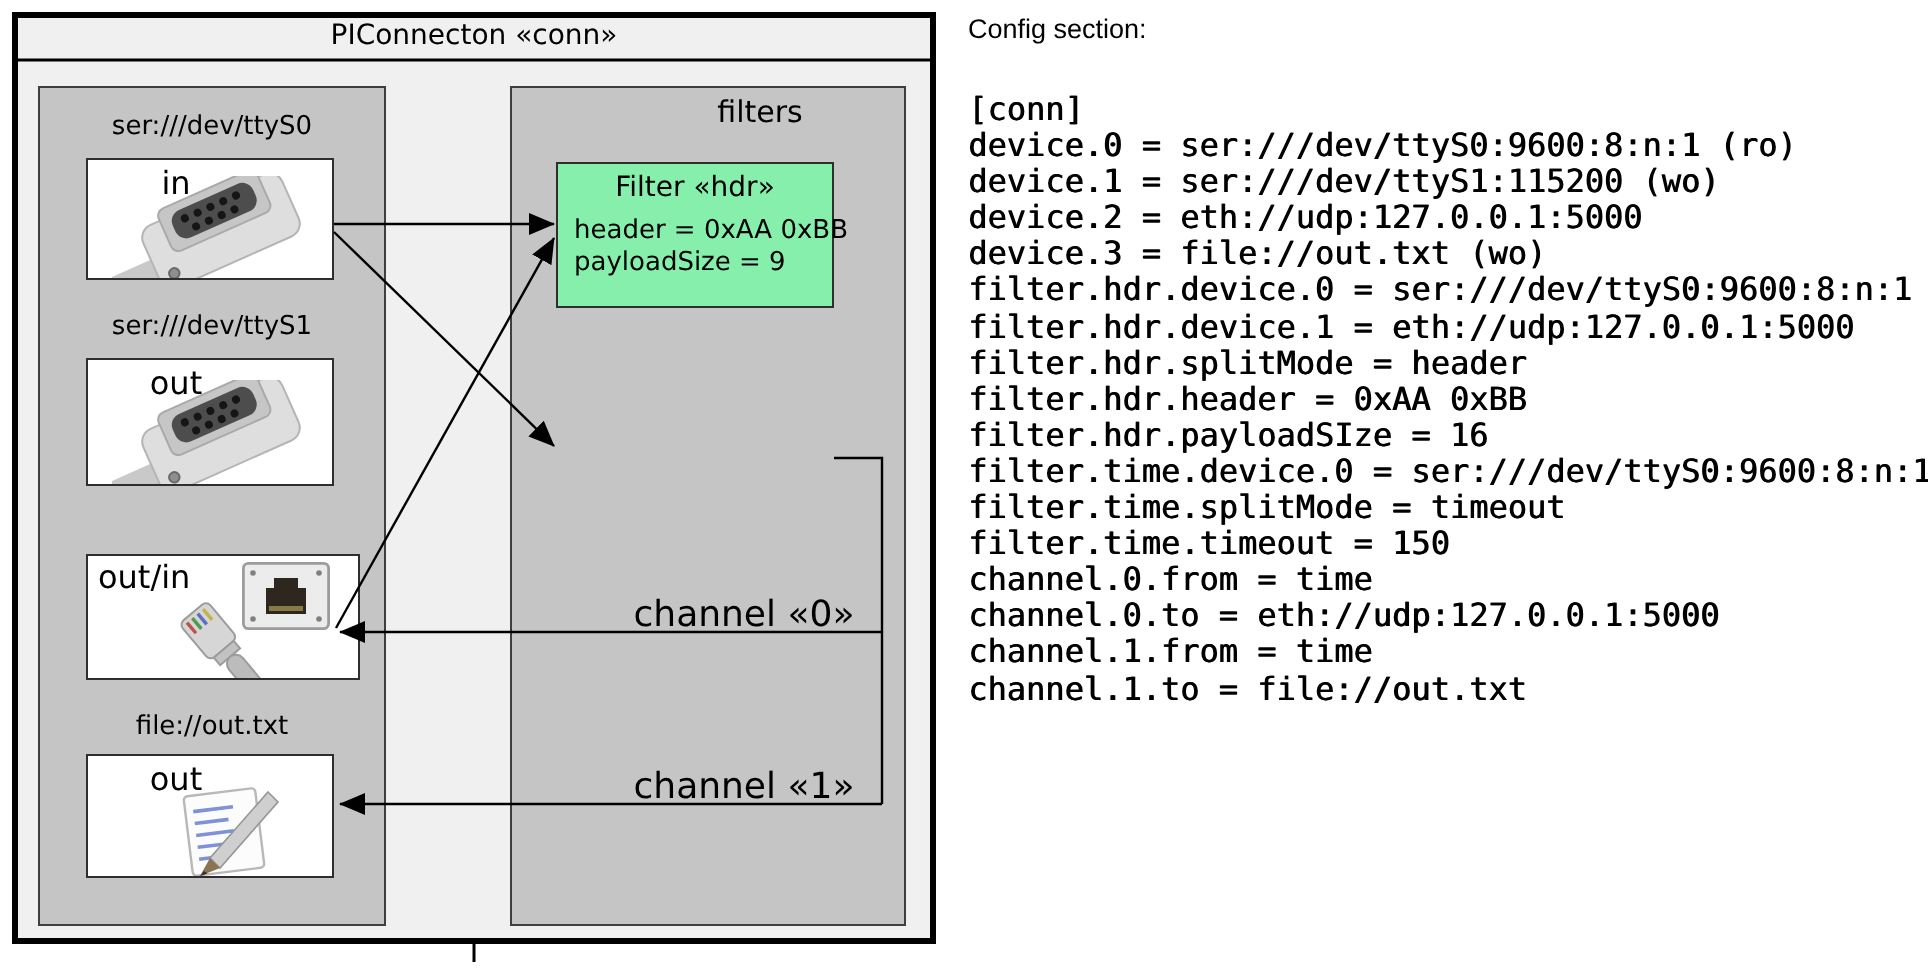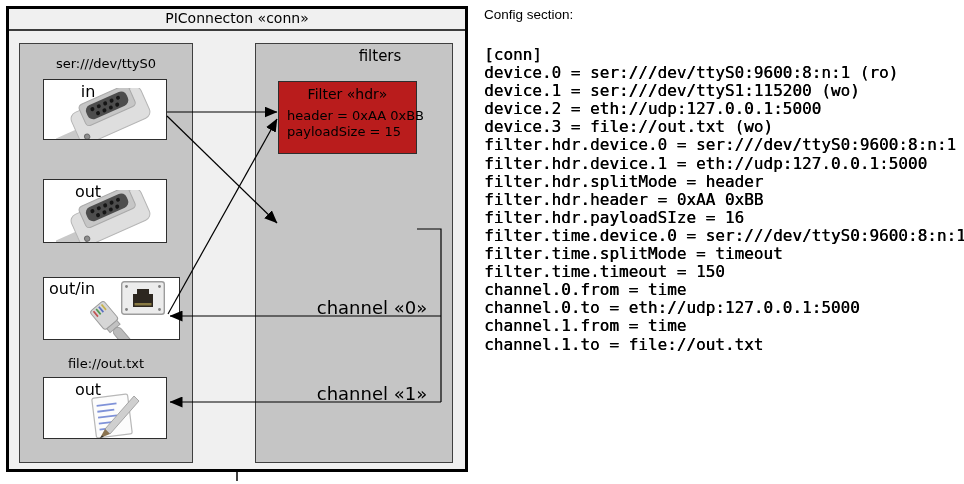--- a/index.html
+++ b/index.html
@@ -15,21 +15,21 @@
   .panel.devices{left:19px;top:43px;width:174px;height:420px;}
   .panel.filters{left:255px;top:43px;width:198px;height:420px;}
   .filters-label{position:absolute;left:255px;top:47px;width:198px;text-align:center;font-size:15px;margin-left:26px;}
 
   .dev-label{position:absolute;left:19px;width:174px;text-align:center;font-size:13px;}
   .white-box{position:absolute;box-sizing:border-box;background:#fff;border:1.5px solid #2e2e2e;overflow:hidden;}
   .mode{position:absolute;left:0;top:2px;width:100%;box-sizing:border-box;padding-right:34px;
         text-align:center;font-size:16px;}
   .mode.tl{padding:0;left:5px;top:1px;width:auto;text-align:left;}
 
-  .filter-box{position:absolute;box-sizing:border-box;background:#b91c1c;border:1.5px solid #2e2e2e;}
+  .filter-box{position:absolute;box-sizing:border-box;background:#86efac;border:1.5px solid #2e2e2e;}
   .filter-title{position:absolute;left:0;top:4px;width:100%;text-align:center;font-size:14px;}
   .filter-param{position:absolute;left:8px;font-size:13px;white-space:nowrap;}
 
   .chan-label{position:absolute;left:302px;width:140px;text-align:center;font-size:18px;}
 
   .icon-svg{position:absolute;}
 
   svg.wires{position:absolute;left:0;top:0;width:964px;height:484px;pointer-events:none;z-index:5;}
 
   
@@ -67,20 +67,21 @@
         <circle cx="68" cy="14" r="2" fill="#151515"></circle>
         <circle cx="43.5" cy="20" r="2" fill="#151515"></circle>
           <circle cx="50.5" cy="20" r="2" fill="#151515"></circle>
         <circle cx="57.5" cy="20" r="2" fill="#151515"></circle>
           <circle cx="64.5" cy="20" r="2" fill="#151515"></circle>
         <circle cx="24" cy="37" r="2.6" fill="#8f8f8f" stroke="#6a6a6a"></circle>
       </g>
     </svg>
   </div>
 
+  <div class="dev-label" style="top:156px">ser:///dev/ttyS1</div>
   <div class="white-box" style="left:43px;top:179px;width:124px;height:64px">
     <span class="mode">out</span>
     <svg class="icon-svg" style="left:12px;top:10px" width="110" height="52" viewBox="0 0 110 52">
       <g transform="rotate(-24 55 26)">
         <rect x="-14" y="26" width="42" height="11" rx="5" fill="#c9c9c9"></rect>
         <rect x="16" y="10" width="76" height="34" rx="7" fill="#dedede" stroke="#b5b5b5"></rect>
         <rect x="28" y="5" width="54" height="23" rx="4" fill="#c6c6c6" stroke="#a9a9a9"></rect>
         <rect x="33" y="9" width="44" height="15" rx="6" fill="#4d4d4d"></rect>
         <circle cx="40" cy="14" r="2" fill="#151515"></circle>
           <circle cx="47" cy="14" r="2" fill="#151515"></circle>
@@ -134,21 +135,21 @@
       </g>
       <polygon points="46,4 51,9 22,42 17,37" fill="#cfcfcf" stroke="#969696" stroke-width="0.8"></polygon>
       <polygon points="17,37 22,42 12,46" fill="#8a7350"></polygon>
       <polygon points="14,43.5 12,46 15.8,44.7" fill="#333"></polygon>
     </svg>
   </div>
 
   <div class="filter-box" style="left:278px;top:81px;width:139px;height:73px">
     <div class="filter-title">Filter «hdr»</div>
     <div class="filter-param" style="top:26px">header = 0xAA 0xBB</div>
-    <div class="filter-param" style="top:42px">payloadSize = 15</div>
+    <div class="filter-param" style="top:42px">payloadSize = 9</div>
   </div>
 
 
   <div class="chan-label" style="top:297px">channel «0»</div>
   <div class="chan-label" style="top:383px">channel «1»</div>
 
   <svg class="wires" viewBox="0 0 964 484">
     <defs>
       <marker id="arr" viewBox="0 0 13 11" markerWidth="13" markerHeight="11" refX="12.5" refY="5.5" orient="auto" markerUnits="userSpaceOnUse">
         <path d="M0,0 L13,5.5 L0,11 Z" fill="#000"></path>

